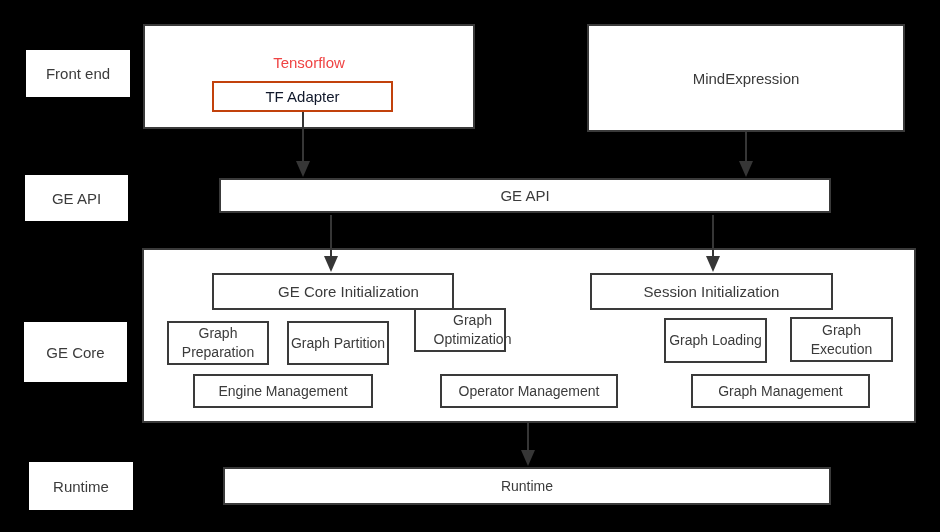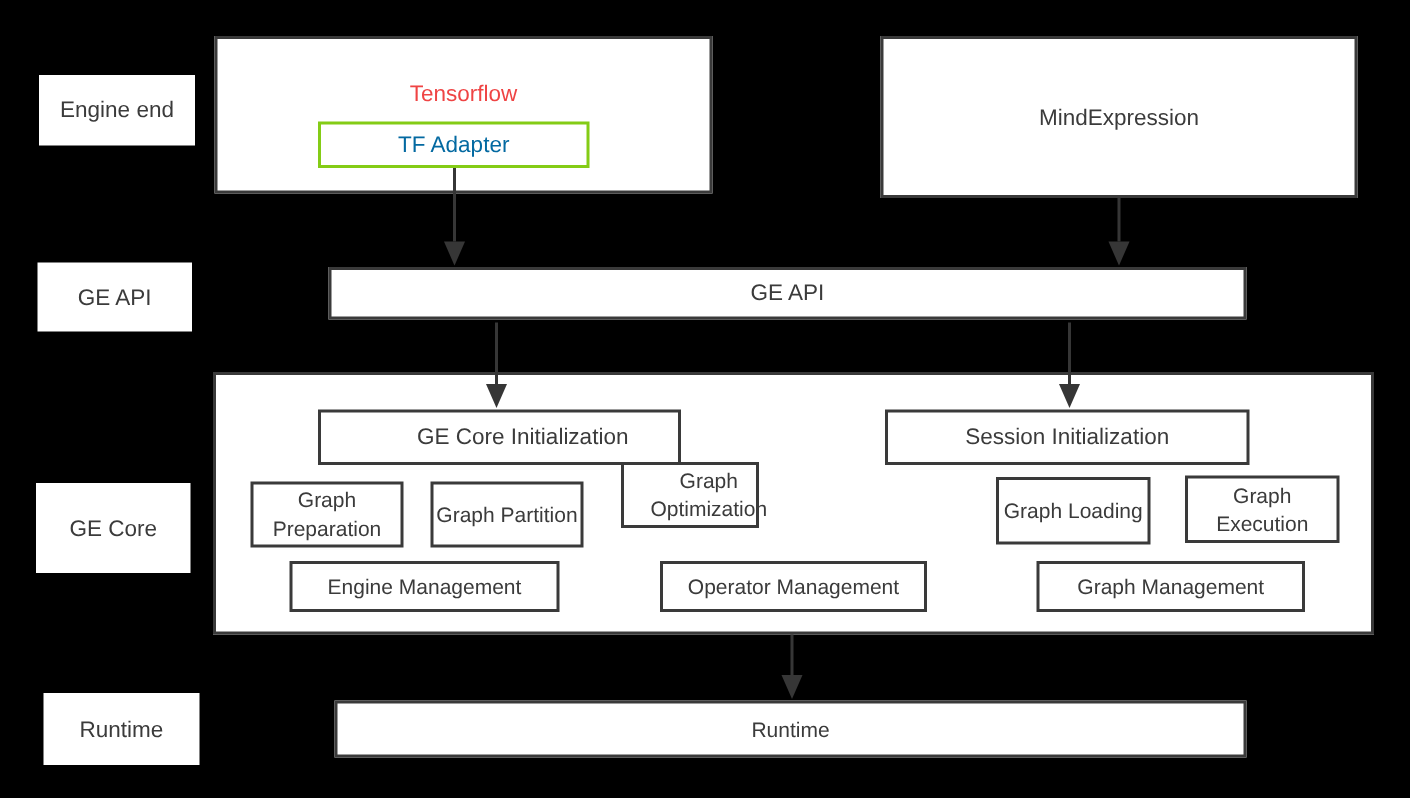--- a/index.html
+++ b/index.html
@@ -39,27 +39,27 @@
   }
   .tf-title {
     margin-top: 28px;
     text-align: center;
     font-size: 15px;
     color: #ef4444;
   }
   .inner-node {
     position: absolute;
     background: #ffffff;
-    border: 2px solid #84cc16;
+    border: 2px solid #c2410c;
     box-sizing: border-box;
     display: flex;
     align-items: center;
     justify-content: center;
     font-size: 15px;
-    color: #0369a1;
+    color: #0f172a;
   }
   .bar-text { font-size: 14px; }
   .arrow {
     position: absolute;
     display: flex;
     flex-direction: column;
     align-items: center;
     z-index: 5;
     width: 14px;
   }
@@ -78,21 +78,21 @@
     border: 2px solid #3a3a3a;
     box-sizing: border-box;
     z-index: 0;
   }
 </style>
 </head>
 <body>
 
 <div class="canvas">
 
-  <div class="side-label" style="left:26px; top:50px; width:104px; height:47px;">Engine end</div>
+  <div class="side-label" style="left:26px; top:50px; width:104px; height:47px;">Front end</div>
   <div class="side-label" style="left:25px; top:175px; width:103px; height:46px;">GE API</div>
   <div class="side-label" style="left:24px; top:322px; width:103px; height:60px;">GE Core</div>
   <div class="side-label" style="left:29px; top:462px; width:104px; height:48px;">Runtime</div>
 
   <div class="node container-node" style="left:143px; top:24px; width:332px; height:105px;">
     <div class="tf-title">Tensorflow</div>
     <div class="inner-node" style="left:67px; top:55px; width:181px; height:31px;">TF Adapter</div>
   </div>
 
   <div class="node" style="left:587px; top:24px; width:318px; height:108px;">MindExpression</div>

